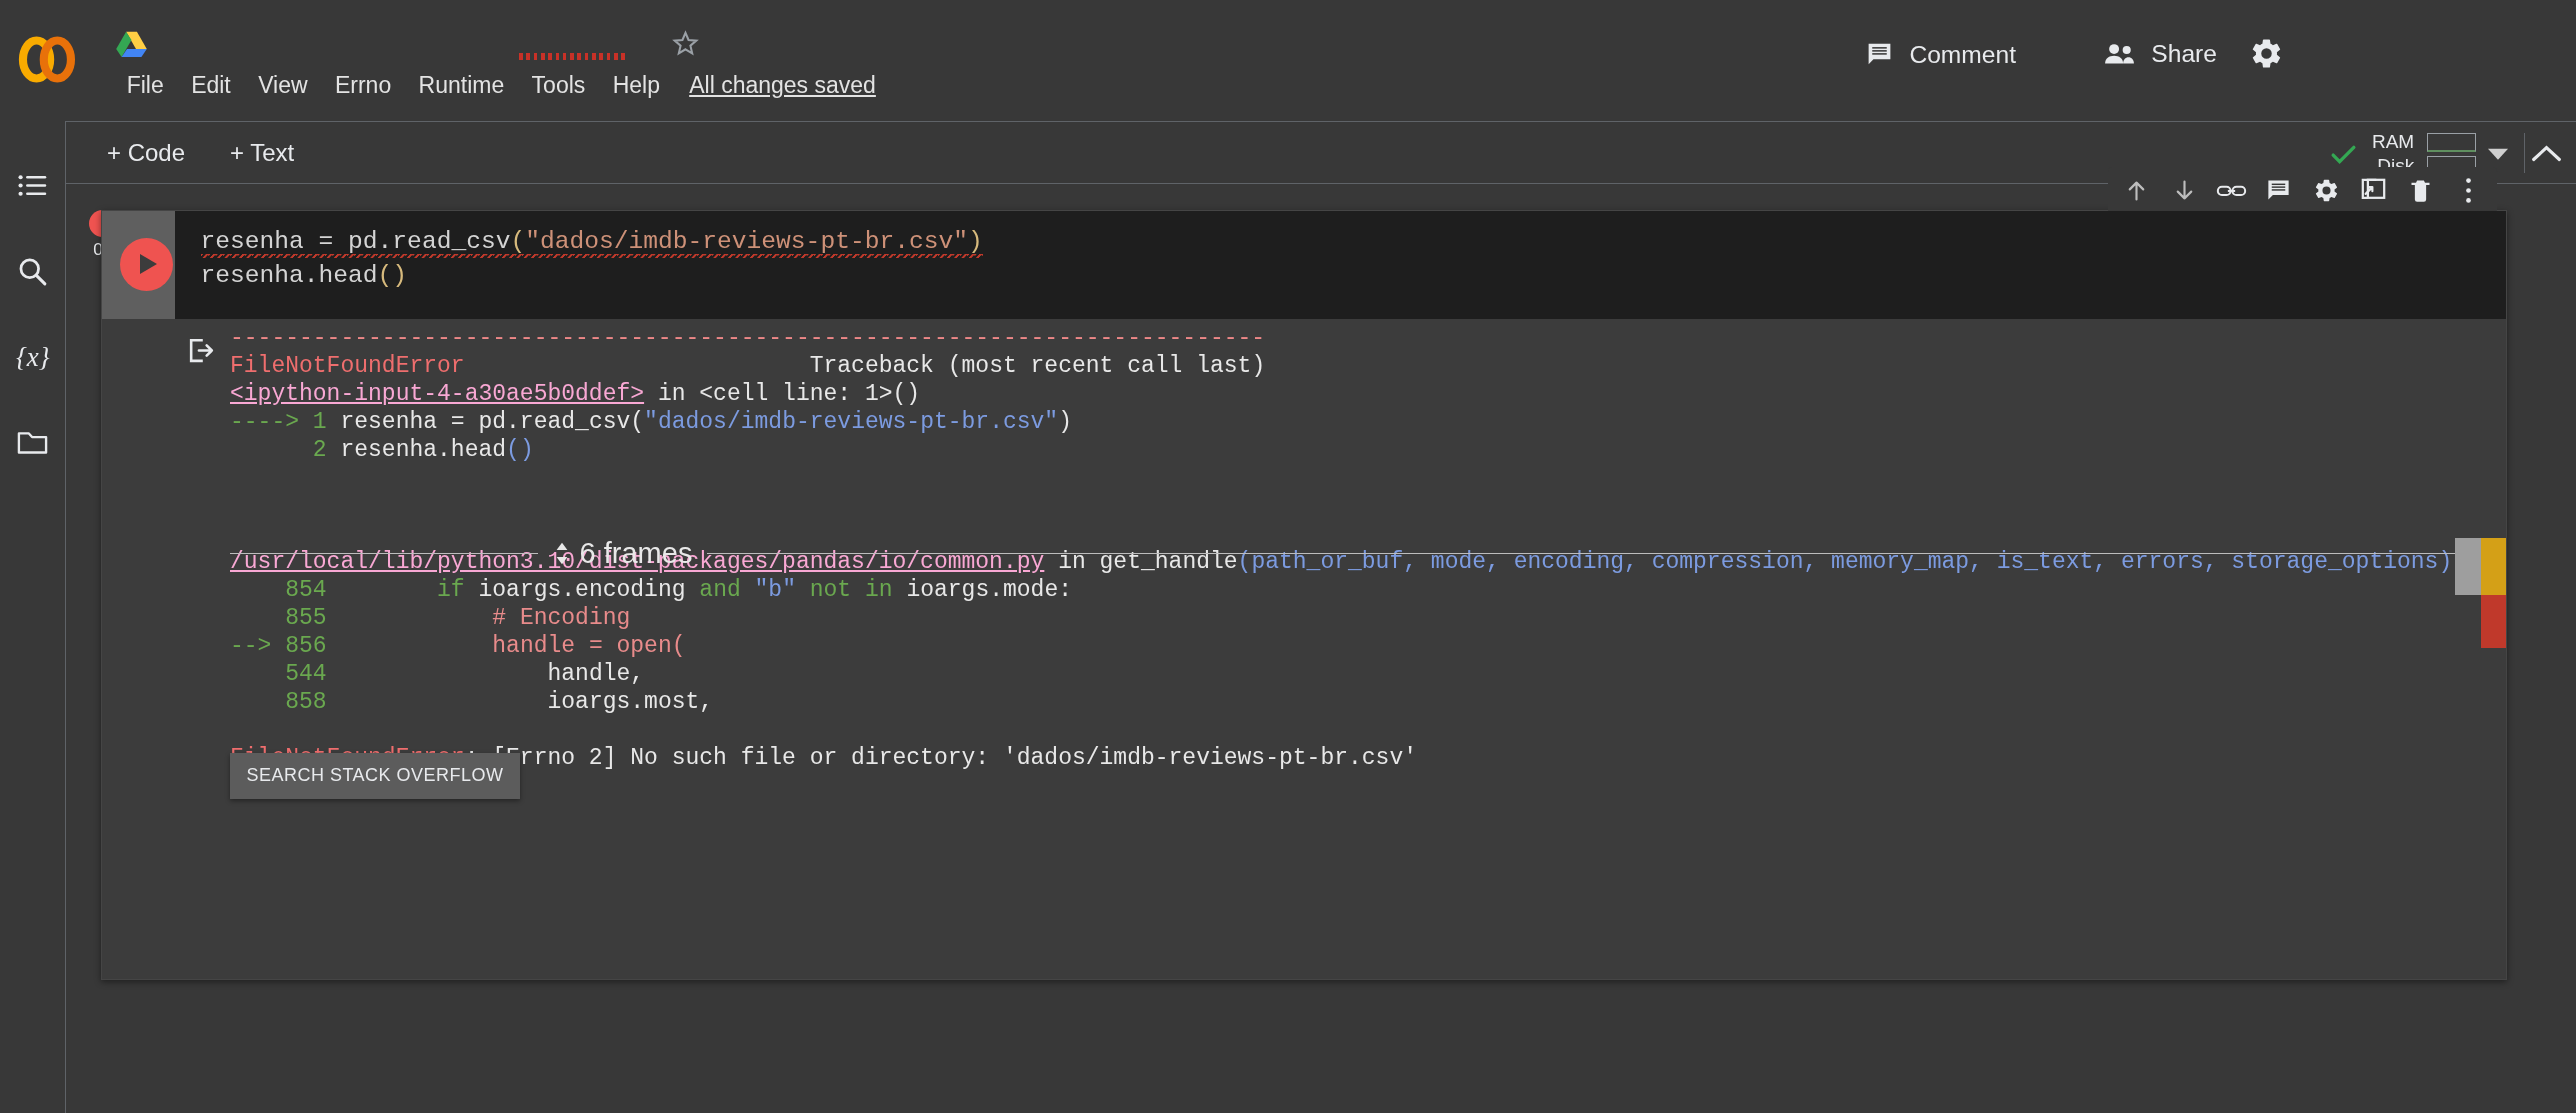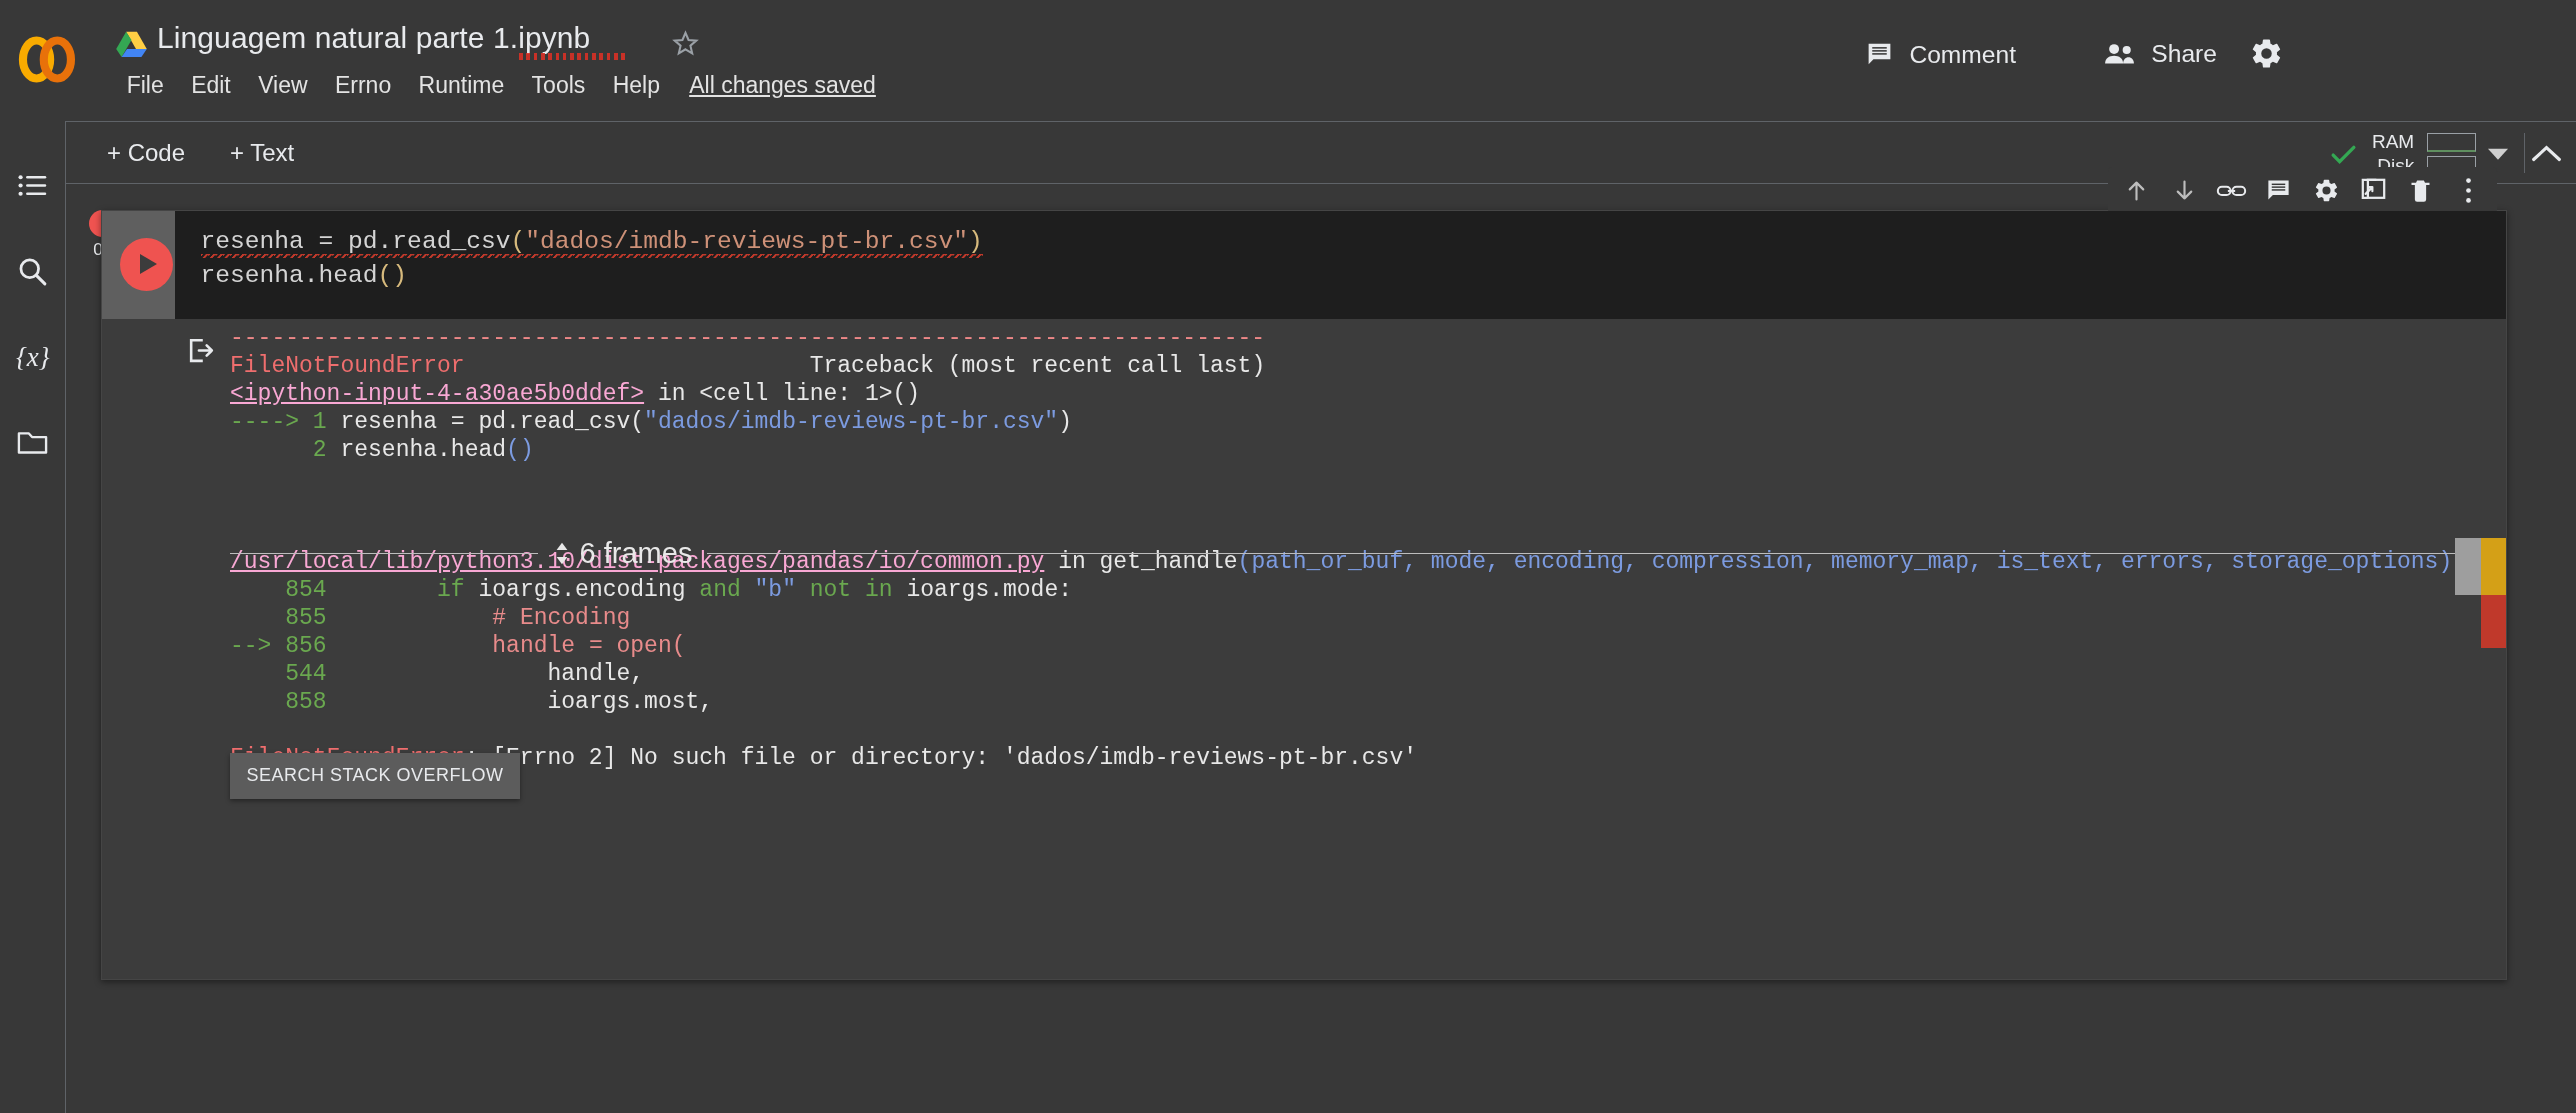--- a/index.html
+++ b/index.html
@@ -230,21 +230,20 @@
   </div>
 
   <div id="drive-icon">
     <svg width="31" height="27" viewBox="0 0 34 30">
       <polygon points="11,2 23,2 34,21 22,21" fill="#FFCF44"></polygon>
       <polygon points="11,2 0,21 6,30 17,11" fill="#34A853"></polygon>
       <polygon points="6,30 28,30 34,21 12,21" fill="#4285F4"></polygon>
     </svg>
   </div>
 
-  <div id="doc-title">Linguagem natural parte 1.ipynb</div>
   <div id="title-underline"></div>
 
   <div id="star-icon">
     <svg width="31" height="31" viewBox="0 0 24 24">
       <path d="M12 17.27l5.18 3.13-1.37-5.9 4.58-3.96-6.03-.52L12 4.5 9.64 10.02l-6.03.52 4.58 3.96-1.37 5.9z" fill="none" stroke="#9aa0a6" stroke-width="1.6"></path>
     </svg>
   </div>
 
   <div class="menu-row">
     <div class="menu-item">File</div>

